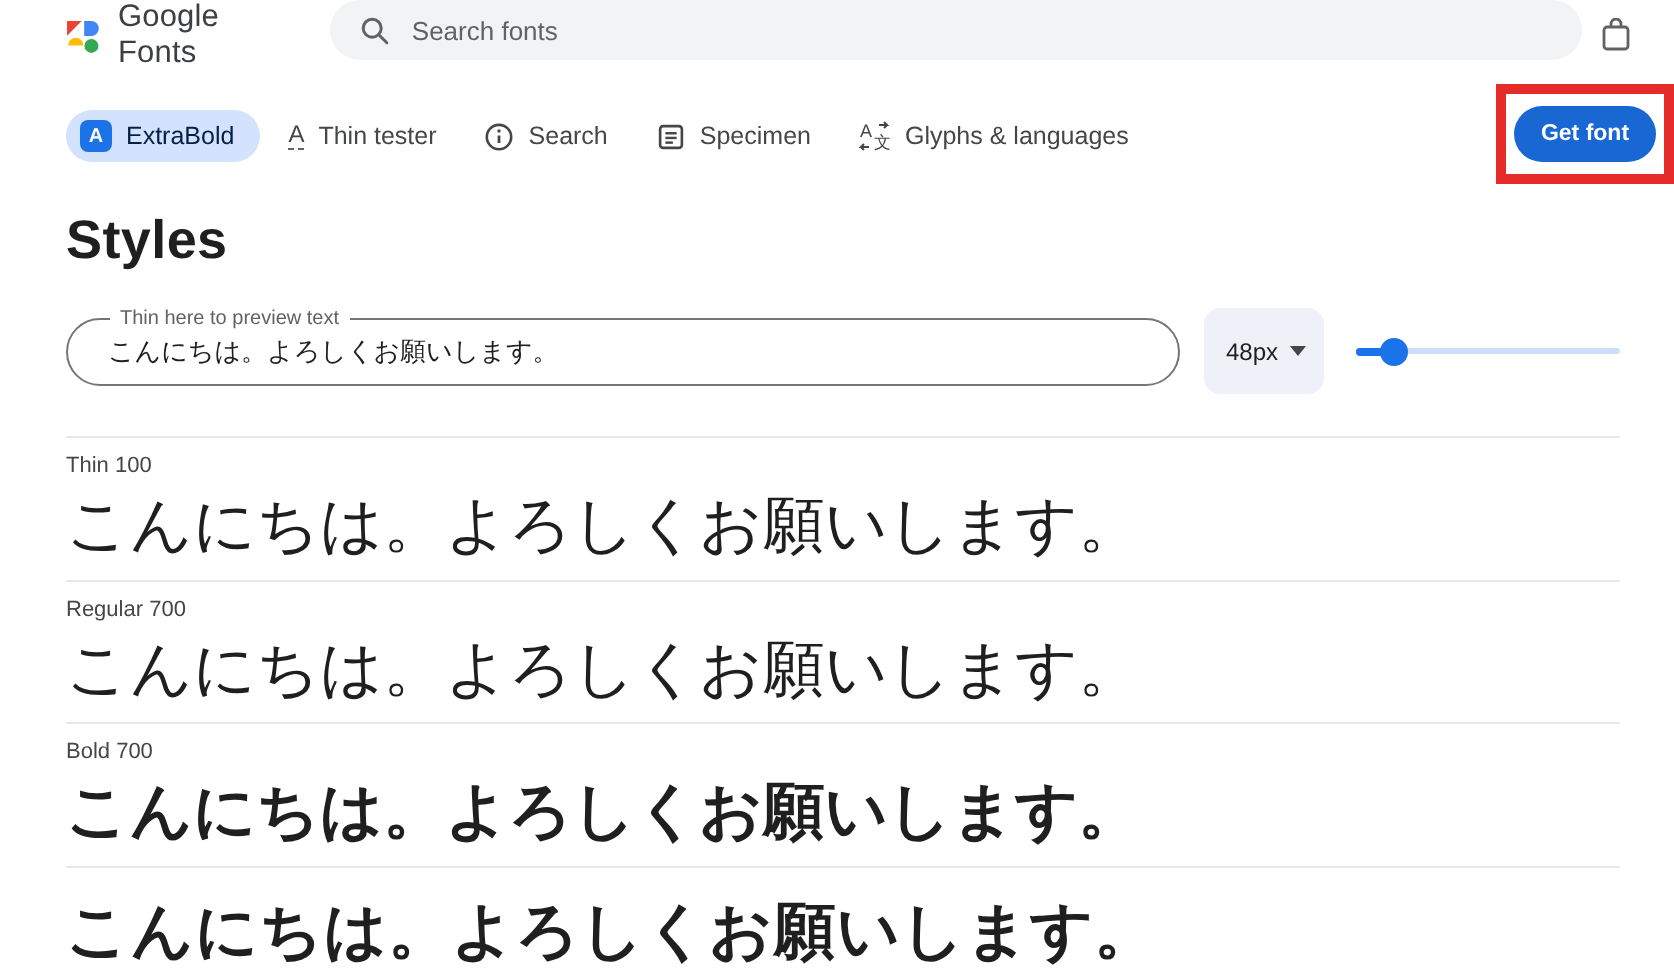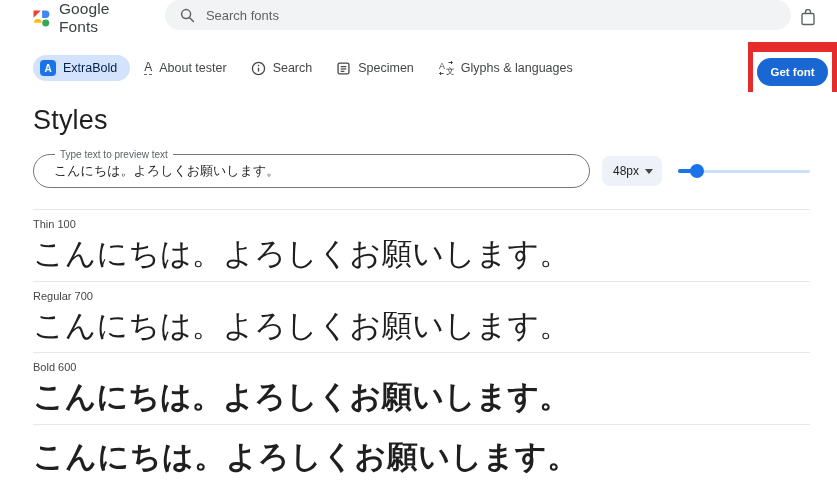--- a/index.html
+++ b/index.html
@@ -25,39 +25,39 @@
   .tab { display: flex; align-items: center; gap: 7px; margin-right: 24px; cursor: pointer;
     font-size: 12.5px; color: #444746; white-space: nowrap; }
   .tab .glyph { display: inline-flex; align-items: center; justify-content: center; }
   .tab-selected { background: #d3e3fd; border-radius: 14px; padding: 5px 13px 5px 7px;
     color: #041e49; margin-right: 14px; }
   .spec-a { width: 16px; height: 16px; background: #1a73e8; color: #fff; border-radius: 4px;
     font-size: 10px; font-weight: bold; display: flex; align-items: center; justify-content: center; }
   .tt-a { font-size: 12px; color: #444746; border-bottom: 1.5px dashed #5f6368; line-height: 1.05; padding-bottom: 1px; }
 
   .annotation-box { position: absolute; right: 0; top: -2px; width: 89px; height: 50px;
-    background: #e62c2a; display: flex; align-items: flex-end; justify-content: center; }
+    background: #e62c2a; display: flex; align-items: center; justify-content: center; }
   .annotation-inner { background: #fff; width: 79px; height: 40px; display: flex;
     align-items: center; justify-content: center; }
   .get-font-btn { background: #1967d2; color: #fff; border: 0; border-radius: 15px;
     font-size: 11.5px; font-weight: bold; padding: 8px 13px; cursor: pointer; font-family: inherit; }
 
   
   main { padding: 0 27px 0 33px; }
-  .page-title { font-size: 27px; font-weight: 400; color: #1f1f1f; margin-top: 13px; letter-spacing: 0.2px; }
+  .page-title { font-size: 27px; font-weight: 700; color: #1f1f1f; margin-top: 13px; letter-spacing: 0.2px; }
 
   .controls { display: flex; align-items: center; margin-top: 18px; }
   .preview-field { position: relative; width: 557px; height: 34px; border: 1px solid #747775;
     border-radius: 17px; display: flex; align-items: center; background: #fff; }
   .preview-field .float-label { position: absolute; top: -6px; left: 21px; background: #fff;
     padding: 0 5px; font-size: 10px; color: #5f6368; line-height: 1.1; }
   .preview-field input { flex: 1; border: 0; outline: 0; margin: 0 20px; background: transparent;
     font-size: 13px; color: #1f1f1f; font-family: inherit; }
 
-  .size-chip { margin-left: 12px; height: 30px; padding: 0 9px 0 11px; border-radius: 8px;
+  .size-chip { margin-left: 12px; height: 43px; padding: 0 9px 0 11px; border-radius: 8px;
     background: #eef2f8; display: flex; align-items: center; gap: 6px; font-size: 12px;
     color: #1f1f1f; cursor: pointer; white-space: nowrap; }
   .caret-down { width: 0; height: 0; border-left: 4px solid transparent; border-right: 4px solid transparent;
     border-top: 5px solid #444746; }
 
   .size-slider { position: relative; flex: 1; height: 14px; margin-left: 16px; cursor: pointer; }
   .size-slider .track { position: absolute; left: 0; right: 0; top: 5.5px; height: 3px;
     background: #cbdffb; border-radius: 2px; }
   .size-slider .fill { position: absolute; left: 0; width: 14%; top: 5px; height: 4px;
     background: #1a73e8; border-radius: 2px; }
@@ -105,21 +105,21 @@
 </header>
 
 <nav class="tabbar">
   <div class="tab tab-selected">
     <span class="glyph spec-a">A</span>
     <span>ExtraBold</span>
   </div>
 
   <div class="tab">
     <span class="glyph tt-a">A</span>
-    <span>About tester</span>
+    <span>Thin tester</span>
   </div>
 
   <div class="tab">
     <span class="glyph">
       <svg width="15" height="15" viewBox="0 0 16 16">
         <circle cx="8" cy="8" r="6.5" fill="none" stroke="#444746" stroke-width="1.4"></circle>
         <line x1="8" y1="7.2" x2="8" y2="11.2" stroke="#444746" stroke-width="1.5"></line>
         <circle cx="8" cy="4.8" r="0.9" fill="#444746"></circle>
       </svg>
     </span>
@@ -155,21 +155,21 @@
       <button class="get-font-btn">Get font</button>
     </div>
   </div>
 </nav>
 
 <main>
   <h1 class="page-title">Styles</h1>
 
   <div class="controls">
     <div class="preview-field">
-      <span class="float-label">Type text to preview text</span>
+      <span class="float-label">Thin here to preview text</span>
       <input type="text" value="こんにちは。よろしくお願いします。" style="">
     </div>
 
     <div class="size-chip">
       <span>48px</span>
       <span class="caret-down"></span>
     </div>
 
     <div class="size-slider">
       <div class="track"></div>
@@ -181,21 +181,21 @@
   <div class="rows">
     <div class="style-row">
       <div class="style-name">Thin 100</div>
       <div class="style-preview w100">こんにちは。よろしくお願いします。</div>
     </div>
     <div class="style-row">
       <div class="style-name">Regular 700</div>
       <div class="style-preview w400">こんにちは。よろしくお願いします。</div>
     </div>
     <div class="style-row">
-      <div class="style-name">Bold 600</div>
+      <div class="style-name">Bold 700</div>
       <div class="style-preview w700">こんにちは。よろしくお願いします。</div>
     </div>
     <div class="style-row">
       <div class="style-preview w800">こんにちは。よろしくお願いします。</div>
     </div>
 
   </div>
 </main>
 
 </body></html>

